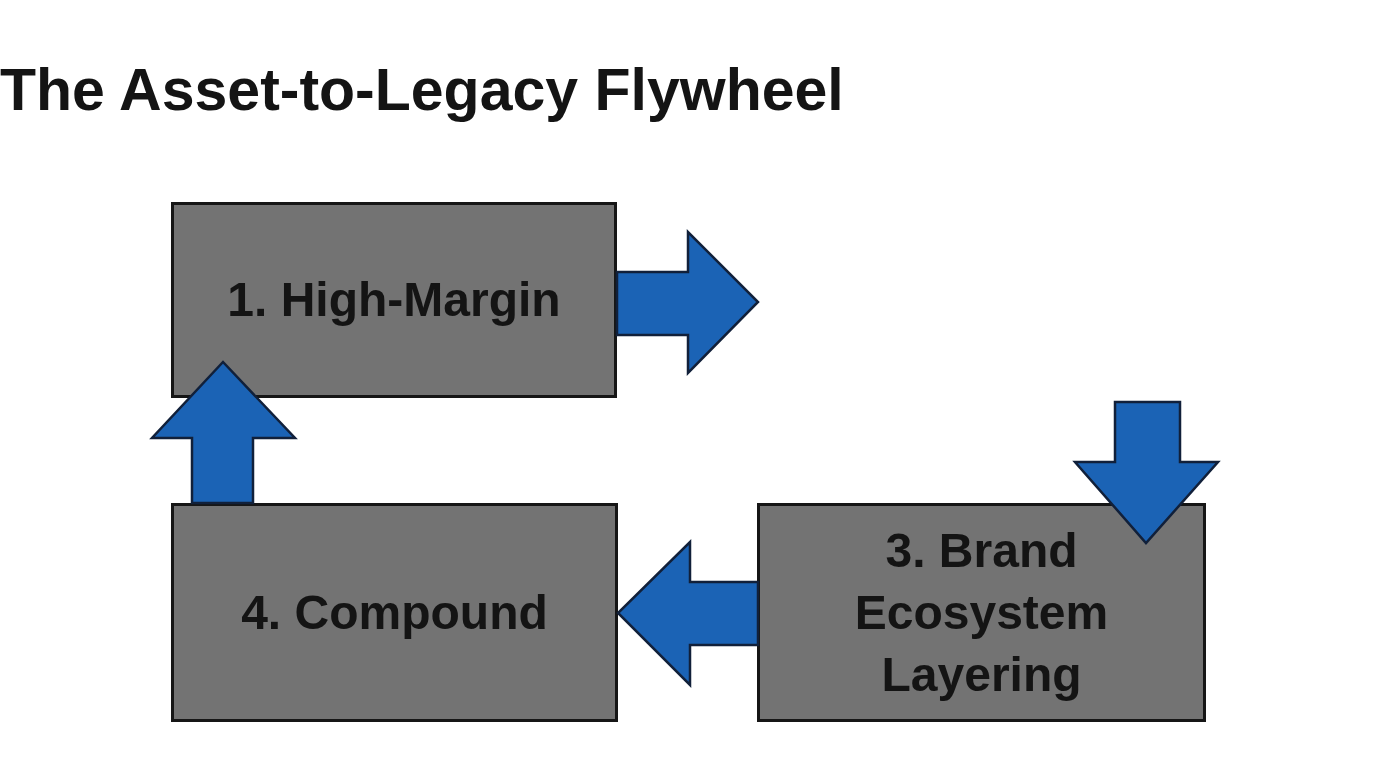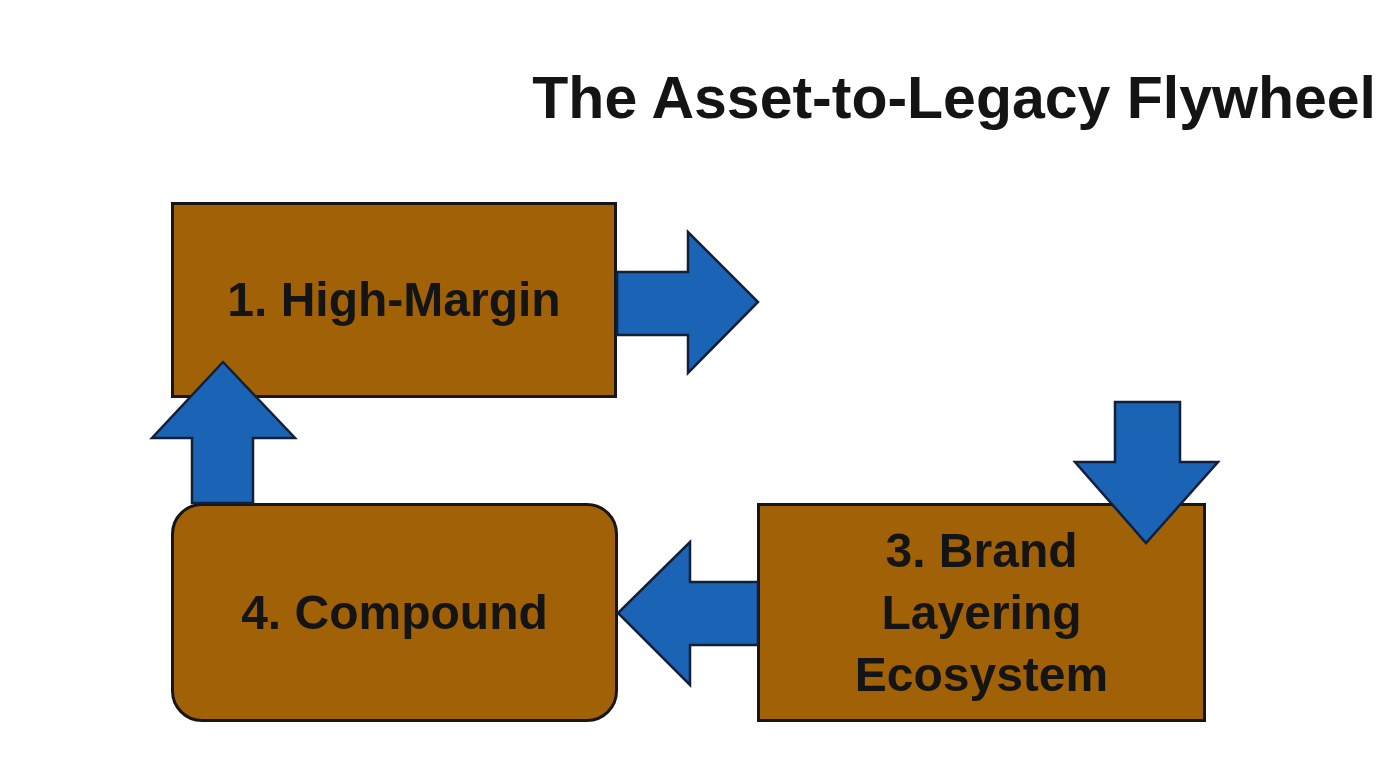--- a/index.html
+++ b/index.html
@@ -14,47 +14,47 @@
   .stage{
     position:relative;
     width:1376px;height:768px;
     background:var(--background);
     overflow:hidden;
     font-family:"Liberation Sans","DejaVu Sans",sans-serif;
     color:var(--text);
   }
   .title{
     position:absolute;
-    left:0;top:64px;width:100%;
+    left:0;top:56px;width:100%;
     margin:0;
-    text-align:right;
+    text-align:left;
     font-size:59px;
     font-weight:600;
     letter-spacing:0px;
     color:var(--text);
   }
   .box{
     position:absolute;
-    background:#a16207;
+    background:#737373;
     display:flex;
     flex-direction:column;
     align-items:center;
     justify-content:center;
     text-align:center;
     box-sizing:border-box;
     font-size:48px;
     font-weight:600;
     line-height:62px;
   }
   .box.plain{border:3px solid var(--box-border);}
   .box.emphasized{border:9px solid var(--emphasized-border);}
   .box1{left:171px;top:202px;width:446px;height:196px;}
   .box2{left:758px;top:196px;width:450px;height:207px;}
   .box3{left:757px;top:503px;width:449px;height:219px;}
-  .box4{left:171px;top:503px;width:447px;height:219px;border-radius:31px;}
+  .box4{left:171px;top:503px;width:447px;height:219px;}
   .arrows{
     position:absolute;
     left:0;top:0;width:1376px;height:768px;
     pointer-events:none;
   }
   .arrows polygon{
     fill:var(--arrow-fill);
     stroke:var(--arrow-stroke);
     stroke-width:2.5;
     stroke-linejoin:miter;
@@ -67,22 +67,22 @@
 
   <h1 class="title">The Asset-to-Legacy Flywheel</h1>
 
   <div class="box plain box1">
     <div>1. High-Margin</div>
   </div>
 
 
   <div class="box plain box3">
     <div>3. Brand</div>
+    <div>Ecosystem</div>
     <div>Layering</div>
-    <div>Ecosystem</div>
   </div>
 
   <div class="box plain box4">
     <div>4. Compound</div>
   </div>
 
   <svg class="arrows" viewBox="0 0 1376 768" xmlns="http://www.w3.org/2000/svg">
     <polygon points="617,272 688,272 688,232 758,302 688,373 688,335 617,335"></polygon>
     <polygon points="1115,402 1180,402 1180,462 1218,462 1146,543 1075,462 1115,462"></polygon>
     <polygon points="758,582 690,582 690,542 618,613 690,685 690,645 758,645"></polygon>

